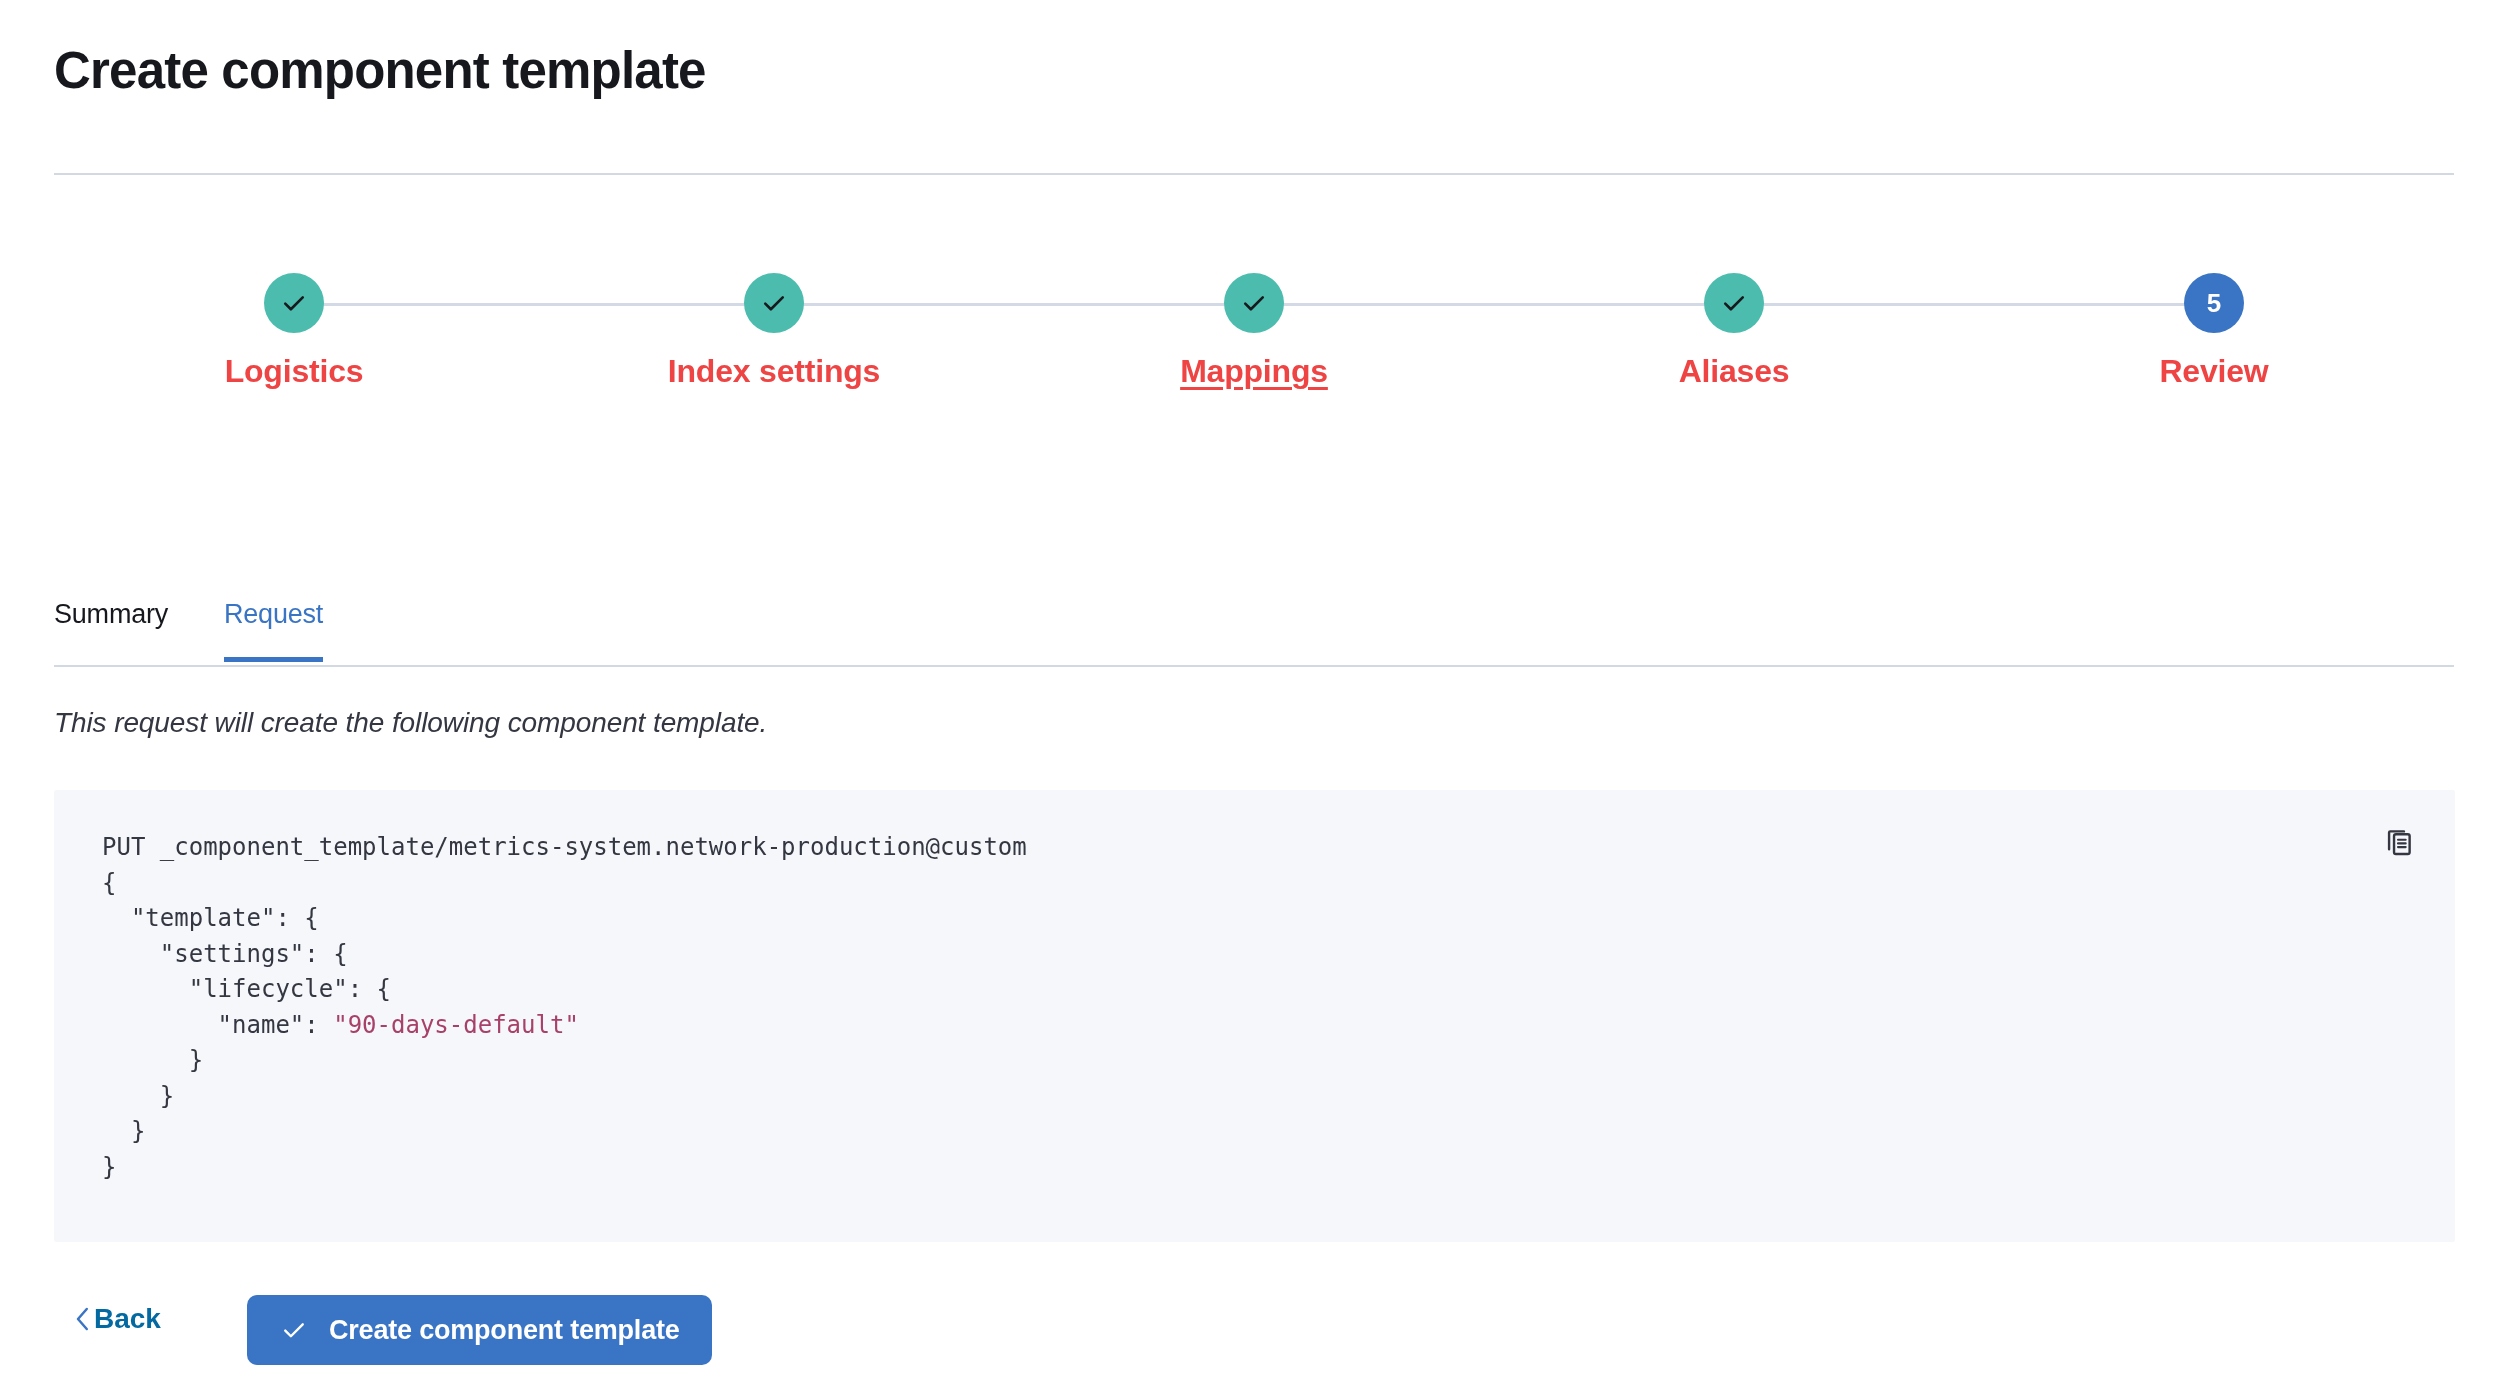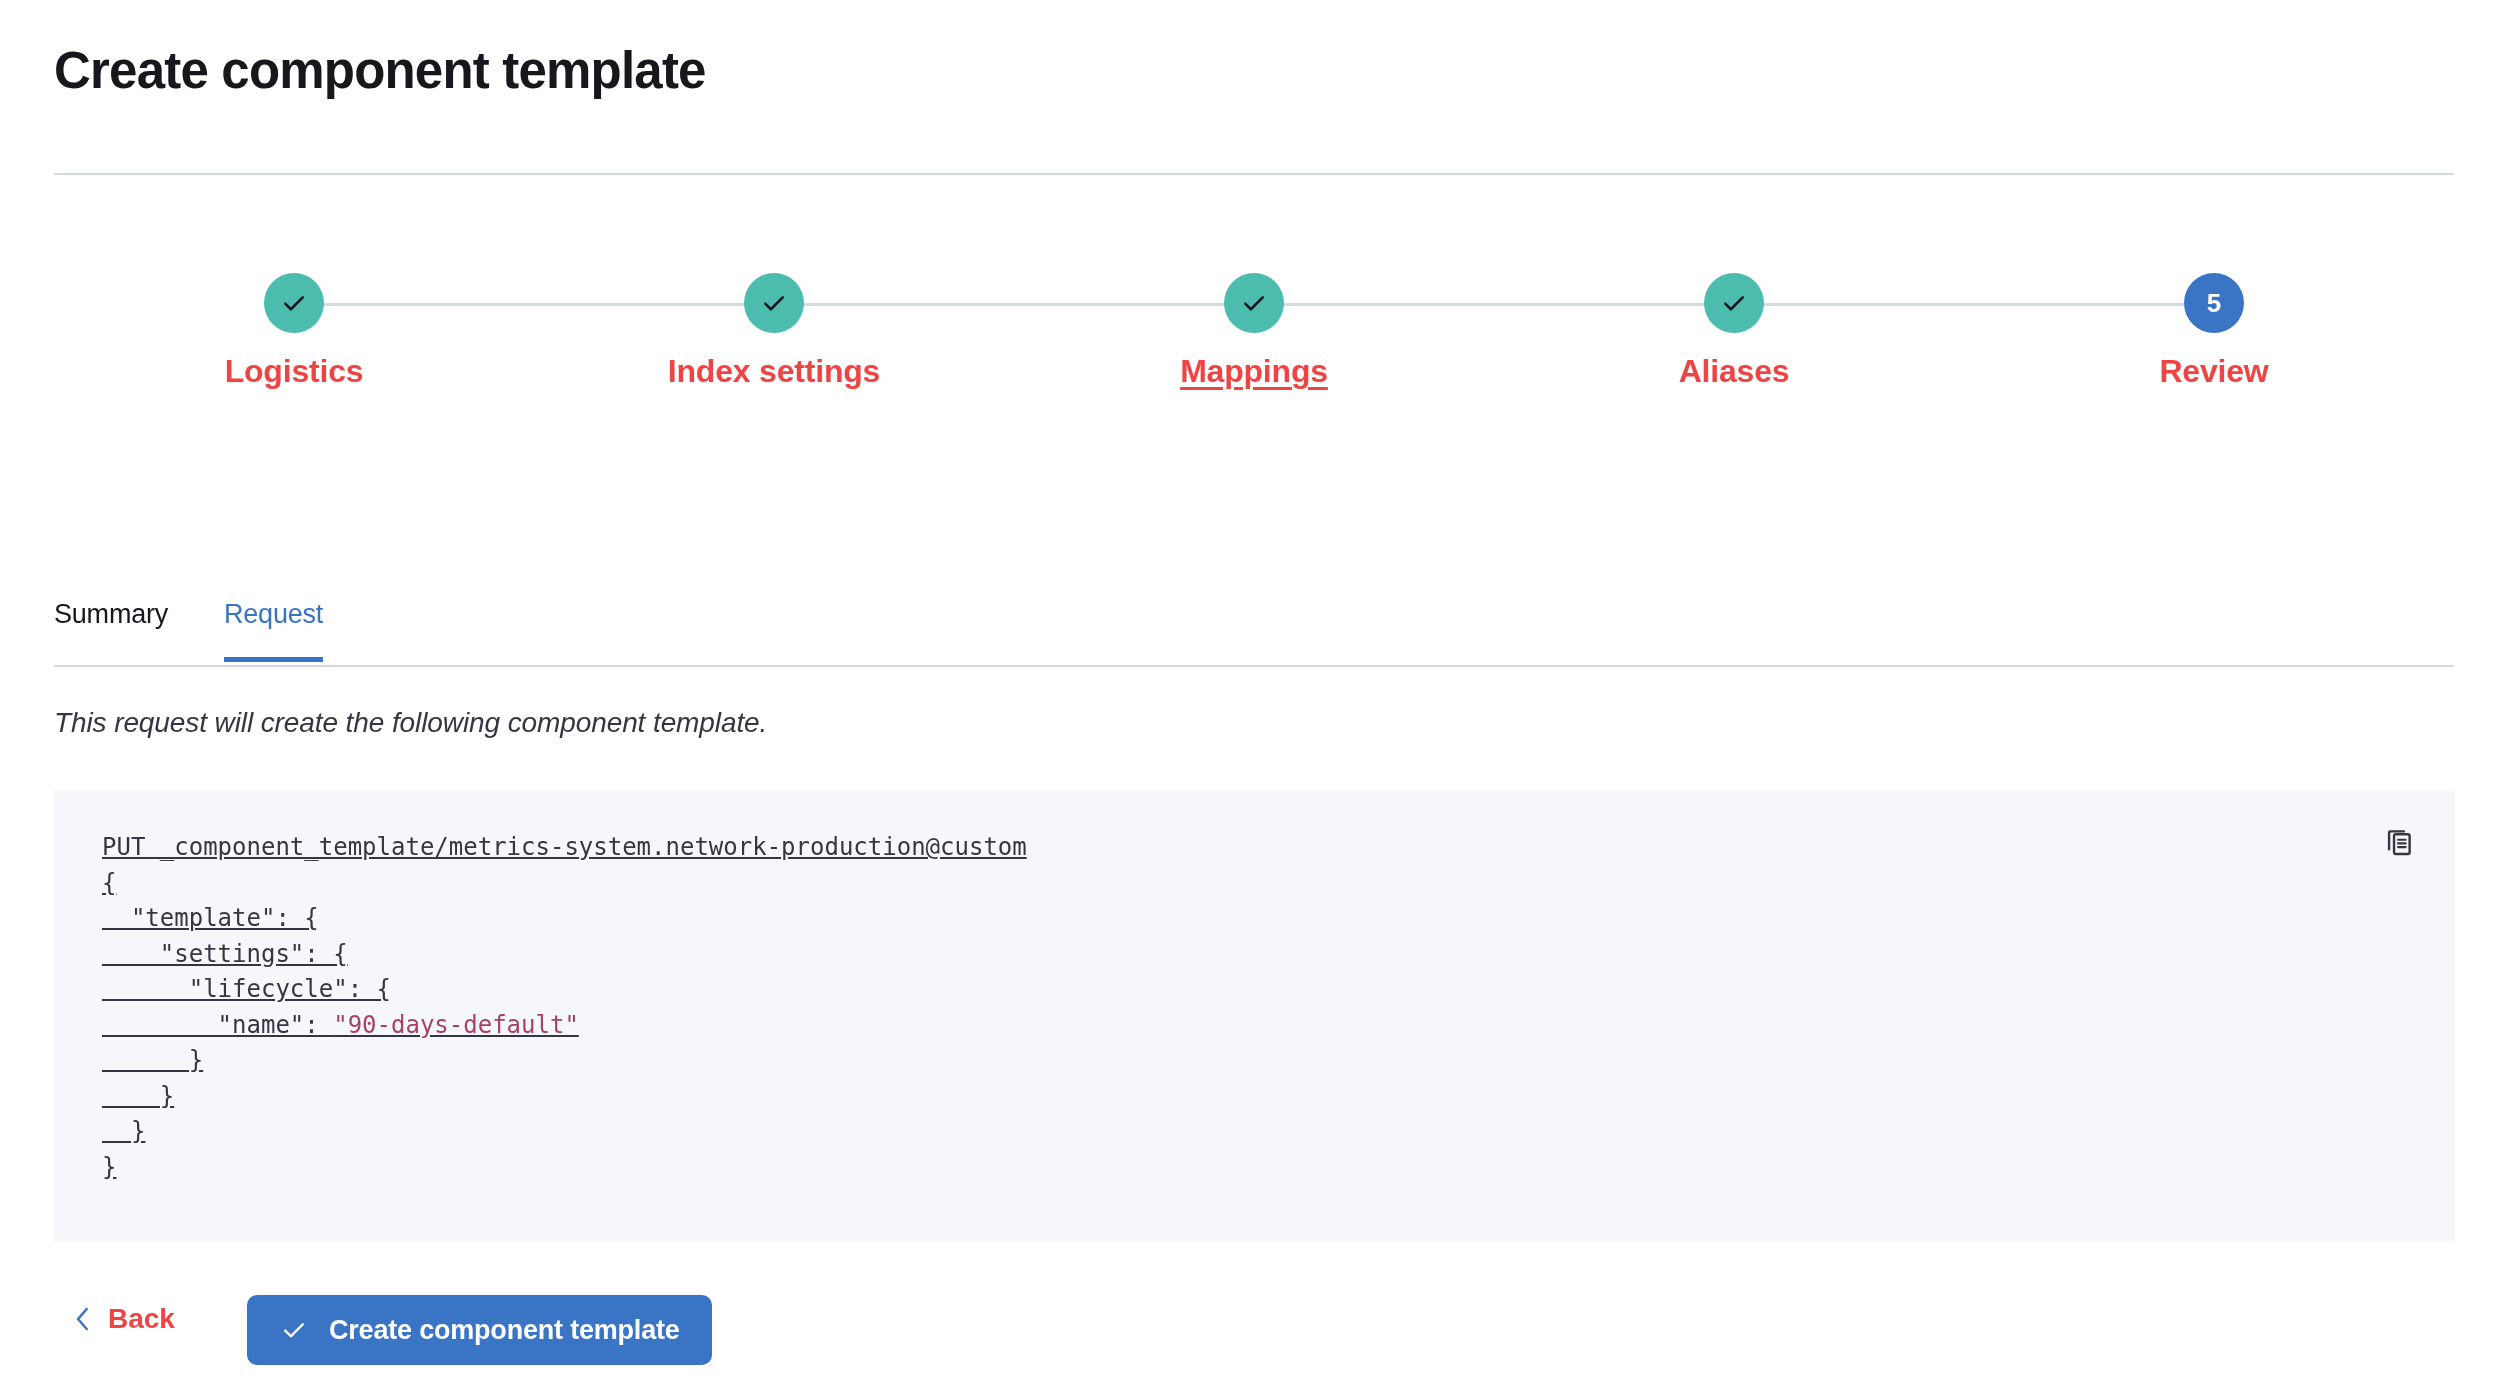--- a/index.html
+++ b/index.html
@@ -177,21 +177,20 @@
   .code-pre {
     position: absolute;
     left: 48px;
     top: 40px;
     margin: 0;
     font-family: "DejaVu Sans Mono", "Liberation Mono", monospace;
     font-size: 24px;
     line-height: 35.5px;
     color: #343741;
     white-space: pre;
-    text-decoration: underline;
   }
   .code-pre .str { color: #a8416a; }
   .copy-btn {
     position: absolute;
     right: 28px;
     top: 24px;
     width: 56px;
     height: 56px;
     display: flex;
     align-items: center;
@@ -206,22 +205,21 @@
     left: 54px;
     top: 1288px;
     height: 72px;
   }
   .back-btn {
     position: absolute;
     left: 18px;
     top: 8px;
     display: flex;
     align-items: center;
-    gap: 14px;
-    color: #ef4444;
+    color: #0369a1;
     font-size: 28px;
     font-weight: 600;
     cursor: pointer;
     white-space: nowrap;
   }
   .primary-btn {
     position: absolute;
     left: 193px;
     top: 0;
     height: 70px;

